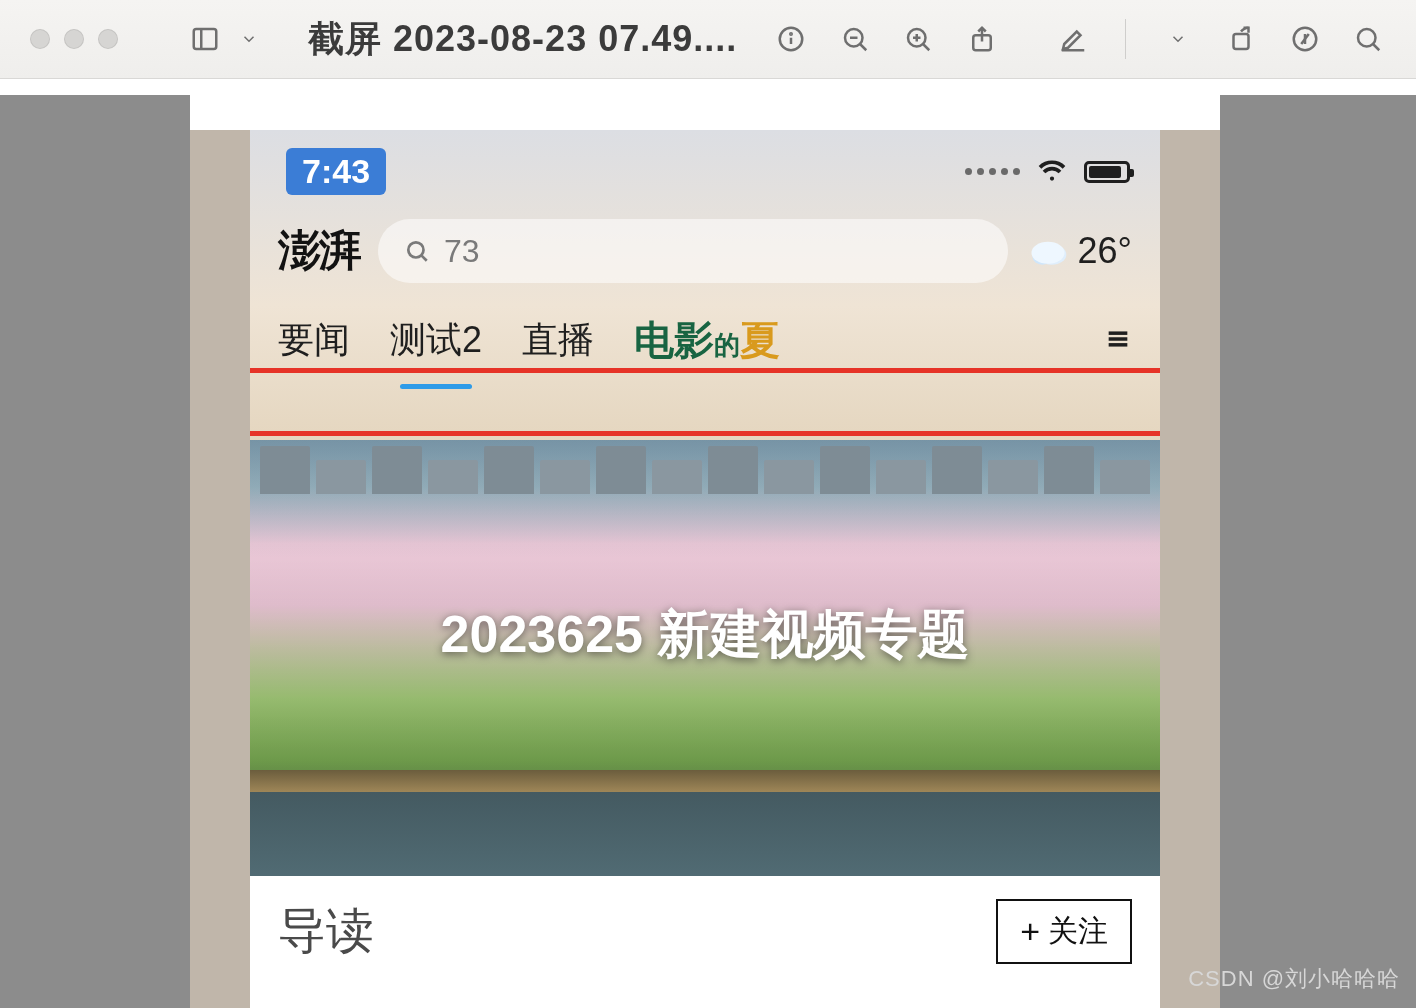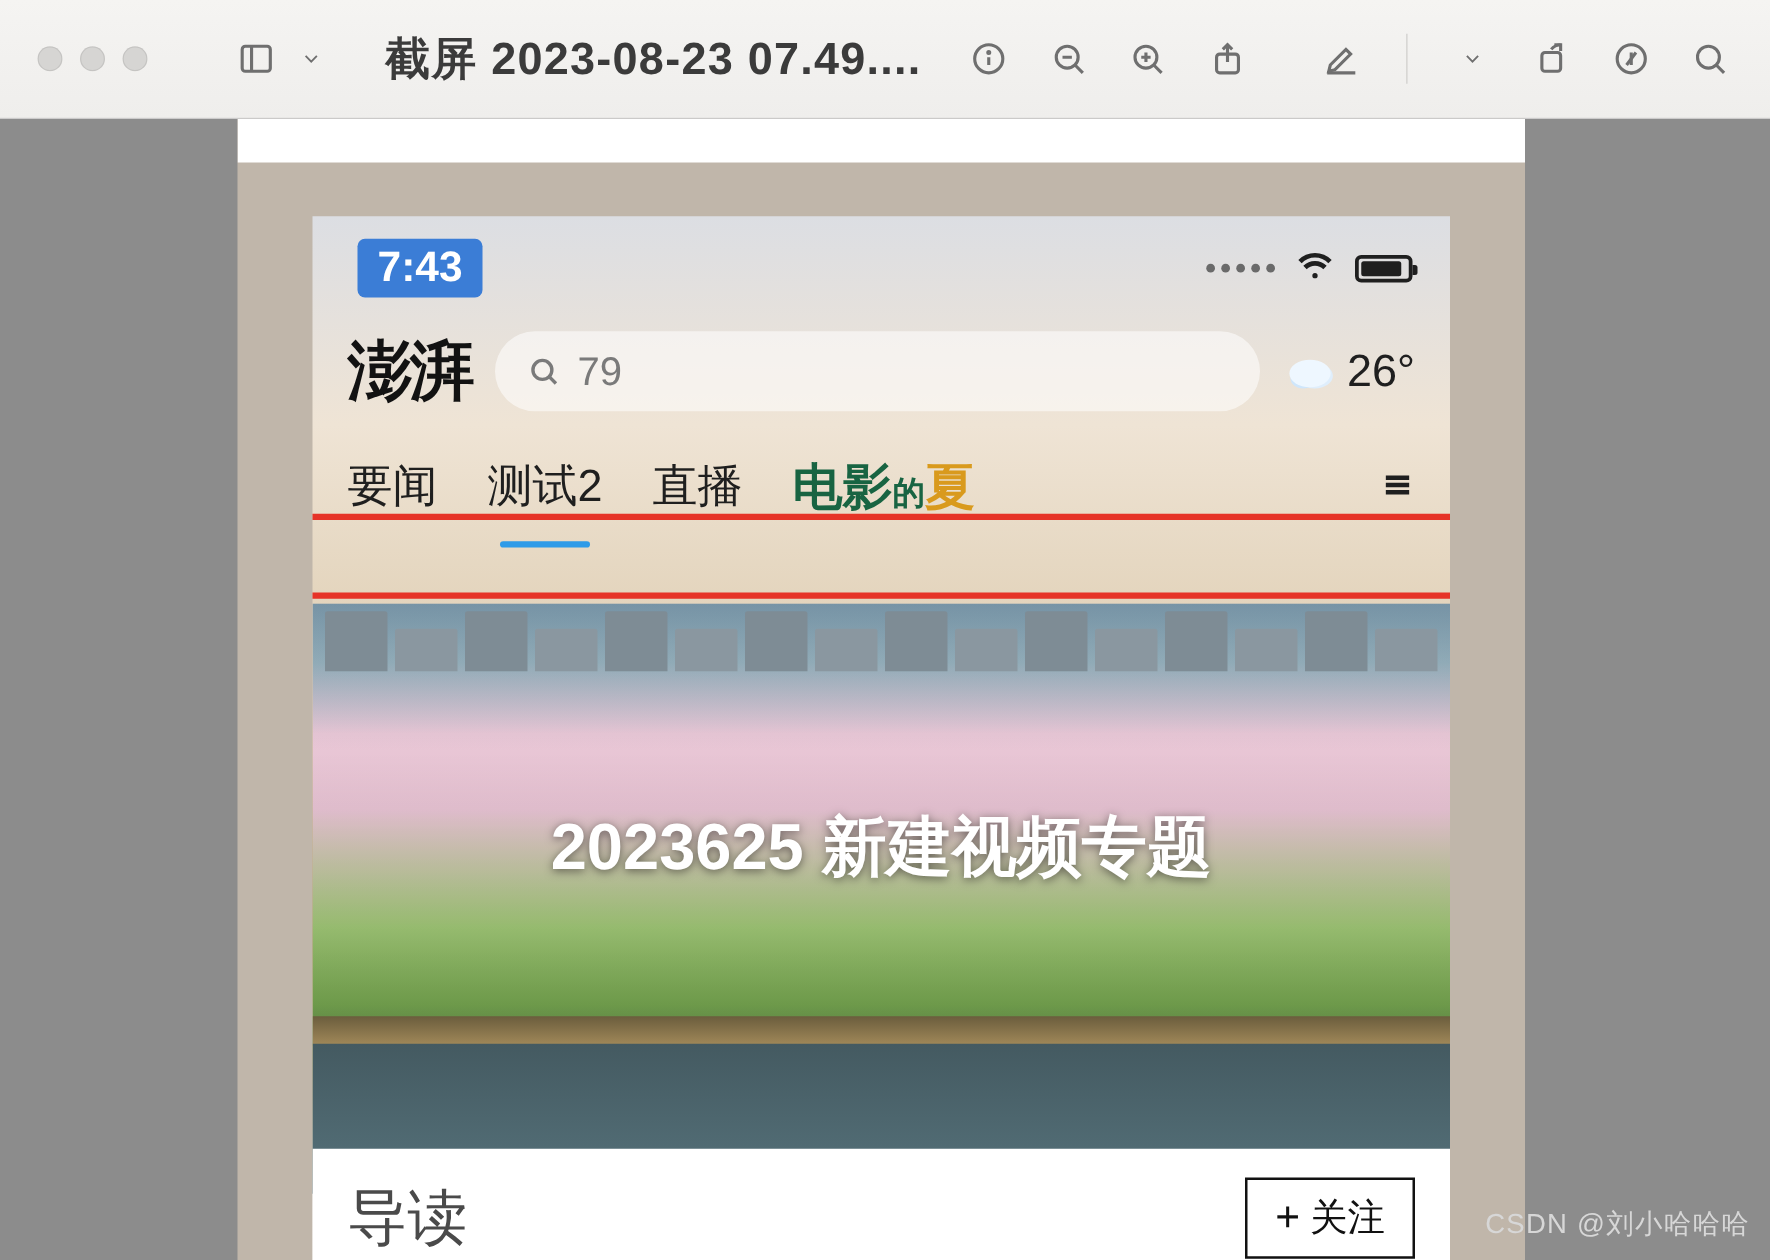--- a/index.html
+++ b/index.html
@@ -6,21 +6,21 @@
   body {
     width: 1416px; height: 1008px;
     background: #fff;
     font-family: -apple-system, BlinkMacSystemFont, "Helvetica Neue", Arial, sans-serif;
     position: relative;
     overflow: hidden;
   }
 
   
   .mac-toolbar {
-    height: 95px;
+    height: 79px;
     background: linear-gradient(#f5f4f2,#efeeec);
     border-bottom: 1px solid #d9d8d6;
     display: flex; align-items: center;
     padding: 0 30px;
     gap: 28px;
   }
   .traffic { display:flex; gap:14px; margin-right:40px;}
   .traffic .dot { width:20px; height:20px; border-radius:50%; background:#d6d5d3; box-shadow: inset 0 0 0 1px rgba(0,0,0,.08);}
   .tb-icon { width:38px; height:38px; display:flex; align-items:center; justify-content:center; color:#6f6f6f; cursor:pointer;}
   .tb-icon svg { width:30px; height:30px; stroke:#6f6f6f; fill:none; stroke-width:2; }
@@ -41,37 +41,36 @@
     left:190px; right:196px; top:0; bottom:0;
     background:#c0b6aa;
     overflow:hidden;
   }
   .white-strip { position:absolute; left:0; right:0; top:0; height:35px; background:#fff;}
   .phone {
     position:absolute;
     left:60px; right:60px; top:35px; bottom:0;
     background: linear-gradient(180deg,#dcdee3 0%, #efe4d5 20%, #e0d0b6 42%, #c7b08a 58%, #b99f79 70%, #fff 95%);
     overflow:hidden;
-    margin-top:43px;
   }
 
   
   .statusbar { display:flex; align-items:center; justify-content:space-between; padding:18px 30px 10px 36px;}
   .time-pill { background:#3b7dd6; color:#fff; border-radius:6px; padding:4px 16px; font-size:34px; font-weight:600; font-variant-numeric: tabular-nums;}
   .sb-right { display:flex; align-items:center; gap:16px;}
   .dots5 { display:flex; gap:5px; align-items:center;}
   .dots5 span{ width:7px;height:7px;border-radius:50%; background:#6a6a6a;}
   .wifi svg{width:32px;height:32px;fill:#1f1f1f;}
   .battery { width:46px; height:22px; border:3px solid #1f1f1f; border-radius:5px; position:relative;}
   .battery::after{content:"";position:absolute;right:-7px;top:5px;width:4px;height:8px;background:#1f1f1f;border-radius:0 2px 2px 0;}
   .battery .lvl{position:absolute;left:2px;top:2px;bottom:2px;width:80%;background:#1f1f1f;border-radius:2px;}
 
   
   .app-row { display:flex; align-items:center; gap:18px; padding:14px 28px 8px 28px;}
-  .brand { font-family: "STKaiti","Kaiti SC","KaiTi",serif; font-size:52px; font-weight:900; color:#121212; letter-spacing:-2px;}
+  .brand { font-family: "STKaiti","Kaiti SC","KaiTi",serif; font-size:43px; font-weight:900; color:#121212; letter-spacing:-2px;}
   .search { flex:1; height:64px; background:rgba(255,255,255,.55); border-radius:32px; display:flex; align-items:center; padding:0 26px; gap:14px;}
   .search svg{width:26px;height:26px;stroke:#7a7a7a;fill:none;stroke-width:2.5;}
   .search-text{font-size:32px;color:#7a7a7a;}
   .weather{display:flex;align-items:center;gap:8px;justify-content:flex-end;}
   .weather svg{width:44px;height:44px;}
   .temp{font-size:36px;color:#1f1f1f;}
 
   
   .navtabs { display:flex; align-items:center; gap:40px; padding:22px 28px 12px 28px; font-size:36px; color:#1f1f1f; font-weight:500; white-space:nowrap;}
   .navtabs .tab { position:relative; cursor:pointer; }
@@ -249,21 +248,21 @@
         </div>
       </div>
 
       <div class="app-row">
         <div class="brand">澎湃</div>
         <div class="search">
           <svg viewBox="0 0 24 24">
               <circle cx="11" cy="11" r="7"></circle>
               <line x1="16" y1="16" x2="21" y2="21"></line>
             </svg>
-          <span class="search-text">79</span>
+          <span class="search-text">73</span>
         </div>
         <div class="weather">
           <svg viewBox="0 0 48 48">
             <ellipse cx="28" cy="28" rx="16" ry="11" fill="#dfeefc"></ellipse>
             <ellipse cx="18" cy="30" rx="11" ry="9" fill="#cfe6fb"></ellipse>
             <ellipse cx="24" cy="26" rx="18" ry="12" fill="#eef7ff"></ellipse>
           </svg>
           <span class="temp">26°</span>
         </div>
       </div>

